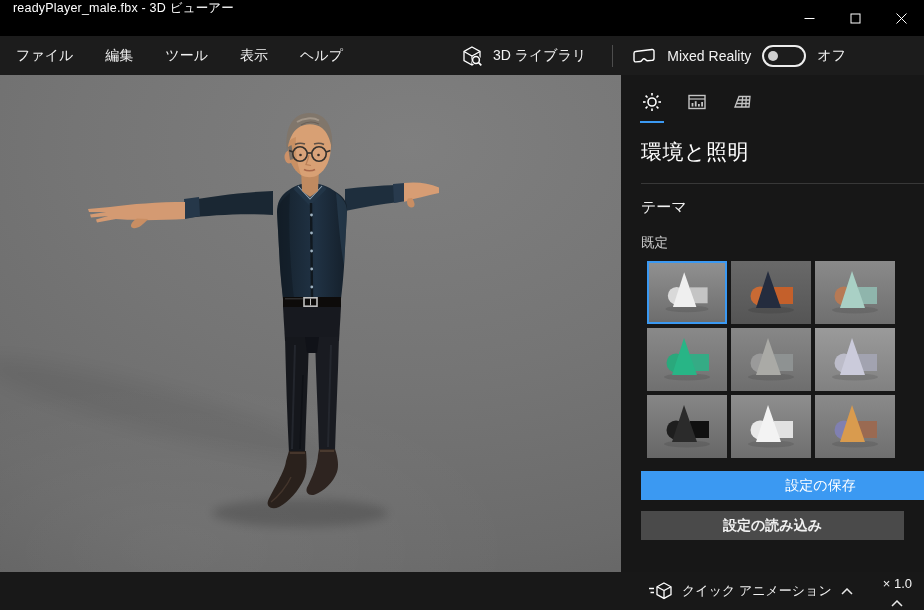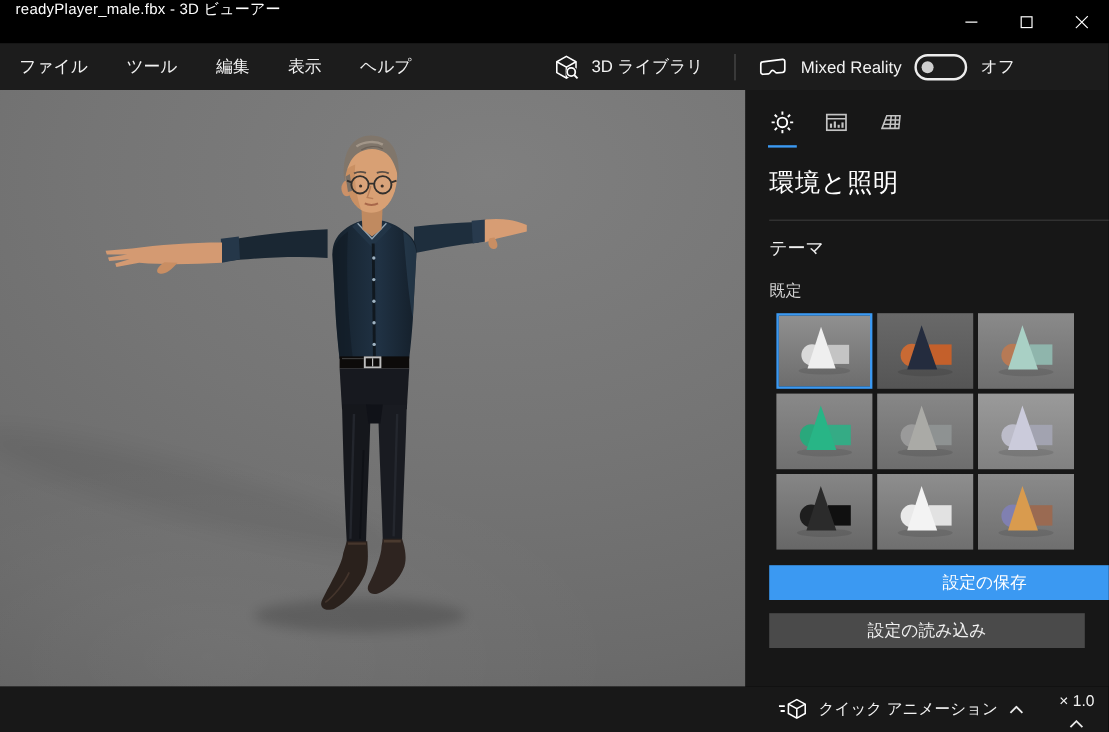--- a/index.html
+++ b/index.html
@@ -43,21 +43,21 @@
   .group-label{margin-top:17px;font-size:13.5px;color:#cfcfcf;}
   .thumb-grid{margin-top:9px;margin-left:6px;display:grid;grid-template-columns:repeat(3,80px);grid-auto-rows:63px;gap:4px;width:248px;}
   .thumb{width:80px;height:63px;box-sizing:border-box;position:relative;background:linear-gradient(180deg,var(--bg1),var(--bg2));}
   .thumb.selected{border:2px solid #3b99f2;}
   .thumb svg{position:absolute;inset:0;width:100%;height:100%;}
   .th-sphere{fill:var(--sphere);}
   .th-cone{fill:var(--cone);}
   .th-cube{fill:var(--cube);}
   .btn{width:263px;height:29px;display:flex;align-items:center;justify-content:center;font-size:14px;cursor:default;}
   .btn-save{margin-top:13px;background:#3b99f2;color:#fff;padding-left:48px;}
-  .btn-load{margin-top:11px;background:#4a4a4a;color:#f0f0f0;}
+  .btn-load{margin-top:11px;background:#4a4a4a;color:#f0f0f0;font-weight:bold;}
 
   
   .bottombar{height:38px;background:#181818;flex:none;display:flex;align-items:center;justify-content:flex-end;color:#f2f2f2;font-size:13px;padding-right:8px;box-sizing:border-box;}
   .anim-group,.scale-group{display:flex;align-items:center;gap:9px;padding:0 4px;}
   .scale-group{margin-left:22px;flex-direction:column;}
 </style>
 </head>
 <body>
 
 <div class="app">
@@ -78,22 +78,22 @@
       <div class="win-btn">
         <svg width="11" height="11" viewBox="0 0 11 11">
             <path d="M0.5,0.5 L10.5,10.5 M10.5,0.5 L0.5,10.5" stroke="#fff" stroke-width="1"></path>
           </svg>
       </div>
     </div>
   </div>
 
   <div class="menubar">
     <div class="menu-item">ファイル</div>
+    <div class="menu-item">編集</div>
     <div class="menu-item">ツール</div>
-    <div class="menu-item">編集</div>
     <div class="menu-item">表示</div>
     <div class="menu-item">ヘルプ</div>
 
     <div class="menubar-right">
       <div class="lib-btn">
         <svg width="24" height="24" viewBox="0 0 24 24">
           <path d="M12,3 L20,7.5 L20,16.5 L12,21 L4,16.5 L4,7.5 Z" fill="none" stroke="#fff" stroke-width="1.3"></path>
           <path d="M4,7.5 L12,12 L20,7.5 M12,12 L12,21" fill="none" stroke="#fff" stroke-width="1.3"></path>
           <circle cx="16.5" cy="16.5" r="5" fill="#1c1c1c"></circle>
           <circle cx="16" cy="16" r="3.4" fill="none" stroke="#fff" stroke-width="1.5"></circle>

